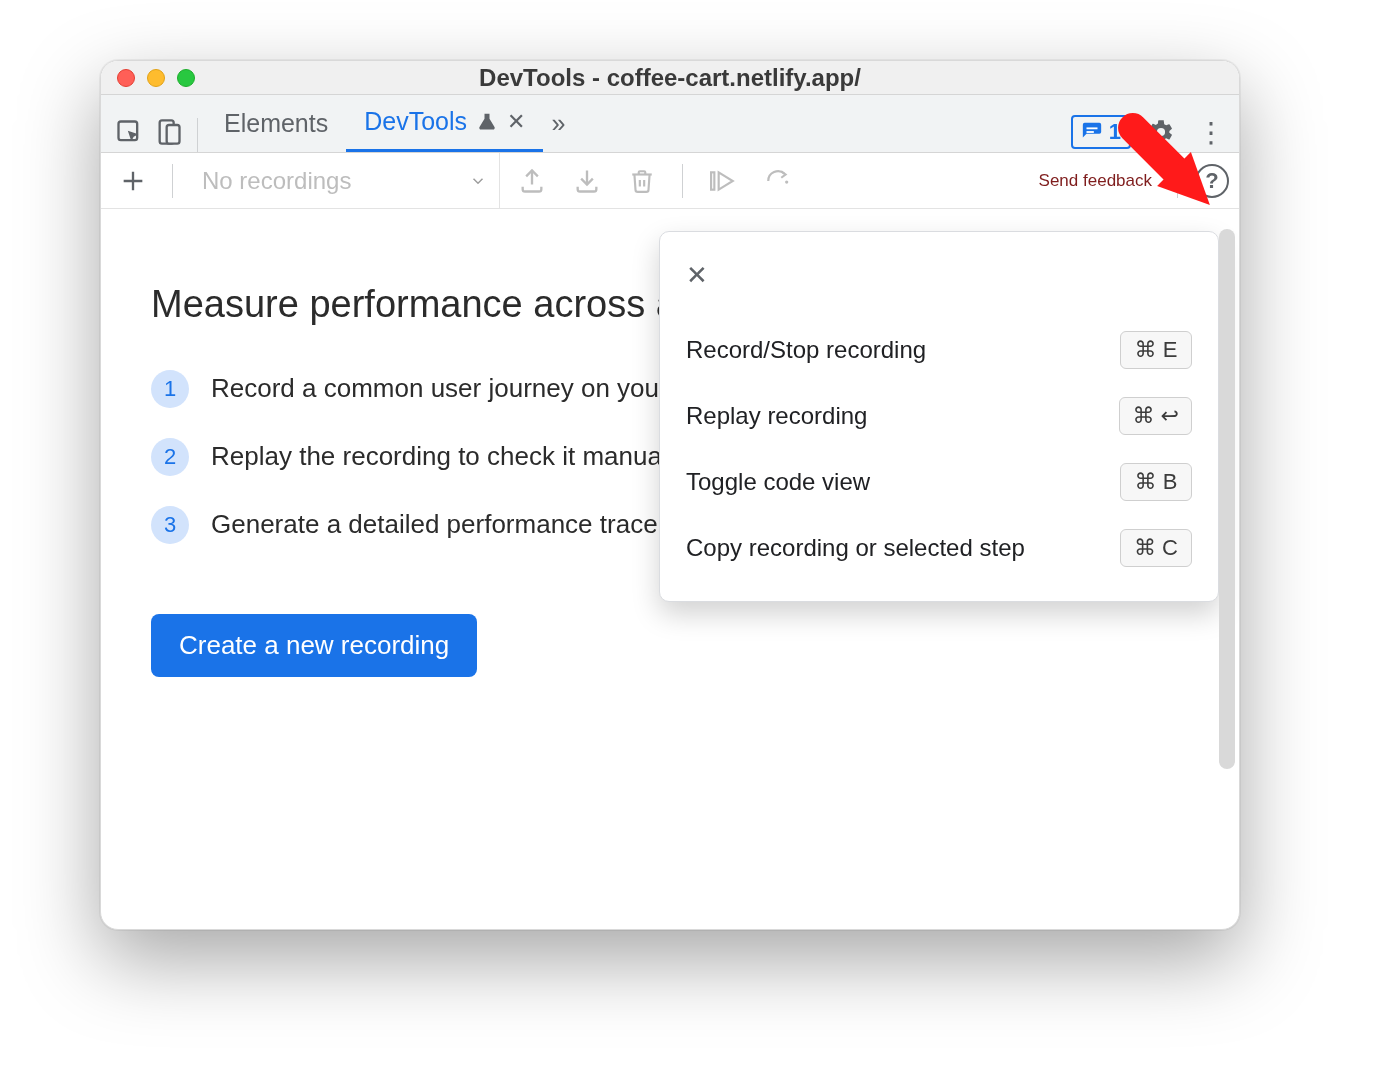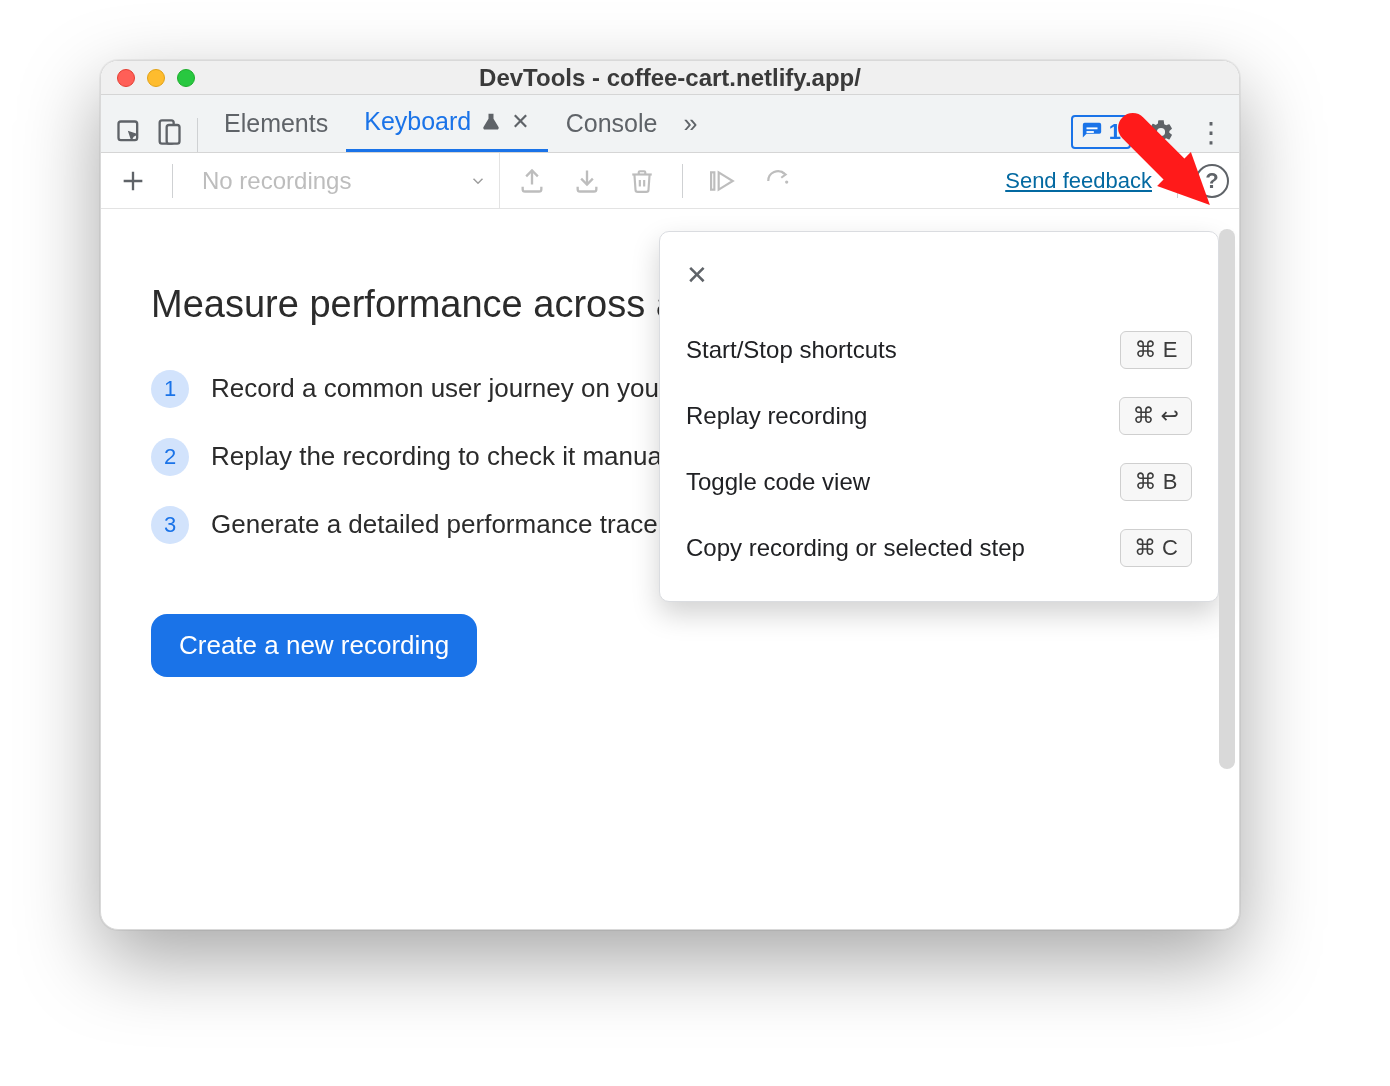--- a/index.html
+++ b/index.html
@@ -80,36 +80,36 @@
     flex: 0 0 310px;
     display:flex; align-items:center; justify-content:space-between;
     color:#bdbdbd; font-size:24px; padding:0 12px;
     border-right:1px solid #e3e3e3;
     height:100%;
   }
   .chev { color:#9e9e9e; }
   .tool { width:46px; height:46px; display:flex; align-items:center; justify-content:center; color:#888; }
   .tool.disabled { opacity:0.55; }
   .spacer { flex:1; }
-  .feedback { color:#0369a1; font-size:22px; text-decoration:underline; margin-right:8px; cursor:pointer;}
+  .feedback { color:#7f1d1d; font-size:17px; margin-right:8px; cursor:pointer;}
   .qmark { width:34px; height:34px; border:2.5px solid #5f6368; border-radius:50%; display:flex; align-items:center; justify-content:center; color:#5f6368; font-size:22px; font-weight:600;}
   .content { position:relative; padding: 70px 50px 40px 50px; height: calc(100% - 164px); }
   .heading { font-size:38px; color:#2b2b2b; line-height:1.35; font-weight:400; }
   .steps { margin-top:40px; }
   .step { display:flex; gap:22px; margin-bottom:30px; }
   .bnum {
     width:38px; height:38px; border-radius:50%;
     background:#d2e3fc; color:#1a73e8; font-weight:500;
     display:flex; align-items:center; justify-content:center; font-size:22px;
     flex-shrink:0;
   }
   .stext { font-size:26px; color:#2b2b2b; line-height:1.45; }
   .cta {
     margin-top:40px;
-    background:#1a73e8; color:#fff; border:none; border-radius:16px;
+    background:#1a73e8; color:#fff; border:none; border-radius:8px;
     font-size:26px; padding:16px 28px; cursor:pointer;
   }
   .popup {
     position:absolute;
     top: 22px;
     right: 20px;
     width: 560px;
     background:#fff;
     border:1px solid #dadce0;
     border-radius:10px;
@@ -164,30 +164,27 @@
       <svg width="28" height="28" viewBox="0 0 24 24" fill="none" stroke="#5f6368" stroke-width="2">
         <rect x="4" y="2" width="12" height="20" rx="2"></rect>
         <rect x="10" y="6" width="11" height="16" rx="2" fill="#f1f3f4"></rect>
       </svg>
     </div>
     <div class="sep"></div>
     <div class="tab">
       <span>Elements</span>
     </div>
     <div class="tab active">
-      <span>Keyboard</span>
+      <span>DevTools</span>
       <span class="flask">
         <svg width="20" height="20" viewBox="0 0 24 24" fill="#5f6368">
             <path d="M9 2v6l-6 10a2 2 0 0 0 1.7 3h14.6a2 2 0 0 0 1.7-3l-6-10V2H9z"></path>
           </svg>
       </span>
       <span class="x">✕</span>
-    </div>
-    <div class="tab">
-      <span>Console</span>
     </div>
     <div class="tab" style="padding:0 8px">
       <span>»</span>
     </div>
     <div class="right-tabbar">
       <div class="badge">
         <svg viewBox="0 0 24 24" fill="#1a73e8">
             <path d="M20 2H4a2 2 0 0 0-2 2v14l4-4h14a2 2 0 0 0 2-2V4a2 2 0 0 0-2-2z"></path>
             <rect x="6" y="7" width="12" height="2" fill="#fff"></rect>
             <rect x="6" y="11" width="8" height="2" fill="#fff"></rect>
@@ -277,21 +274,21 @@
         <div class="stext">Generate a detailed performance trace or export a Puppeteer script for testing</div>
       </div>
     </div>
     <button class="cta">Create a new recording</button>
 
     <div class="popup">
       <div class="popup-hd">
         <div class="close-x">✕</div>
       </div>
       <div class="sc-row">
-        <div class="sc-label">Start/Stop shortcuts</div>
+        <div class="sc-label">Record/Stop recording</div>
         <div class="kbd">⌘ E</div>
       </div>
       <div class="sc-row">
         <div class="sc-label">Replay recording</div>
         <div class="kbd">⌘ ↩</div>
       </div>
       <div class="sc-row">
         <div class="sc-label">Toggle code view</div>
         <div class="kbd">⌘ B</div>
       </div>

